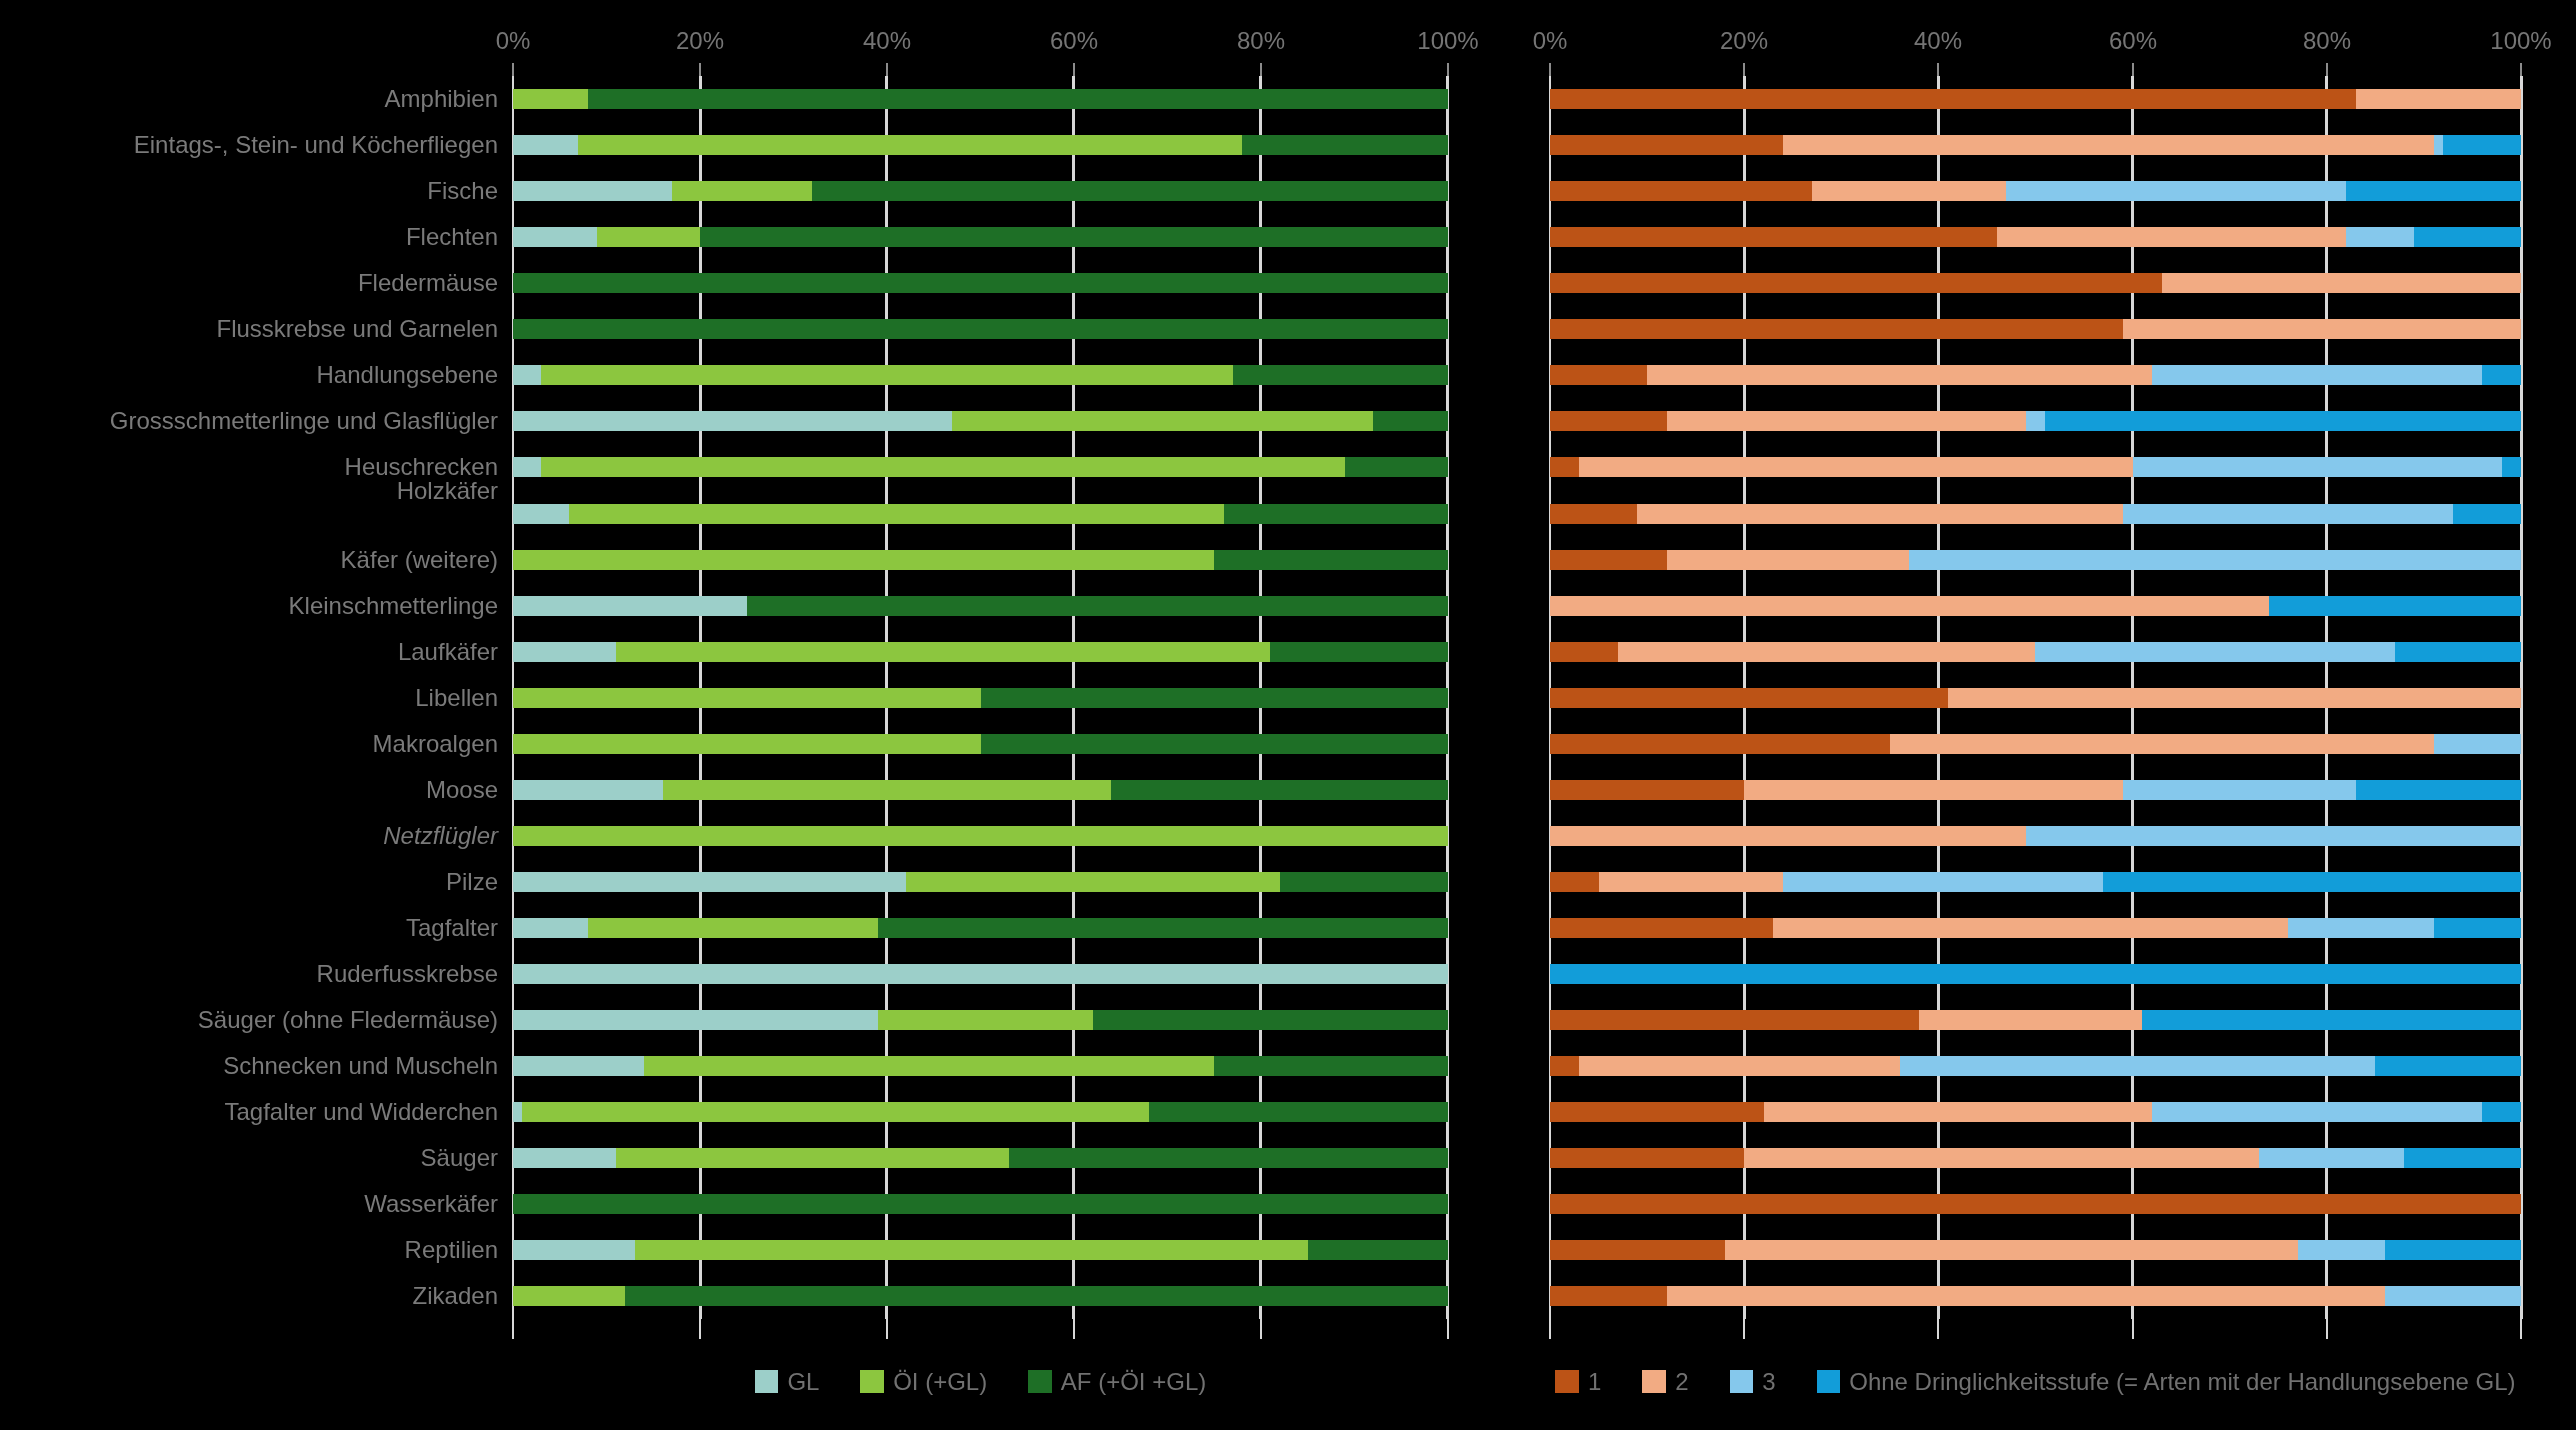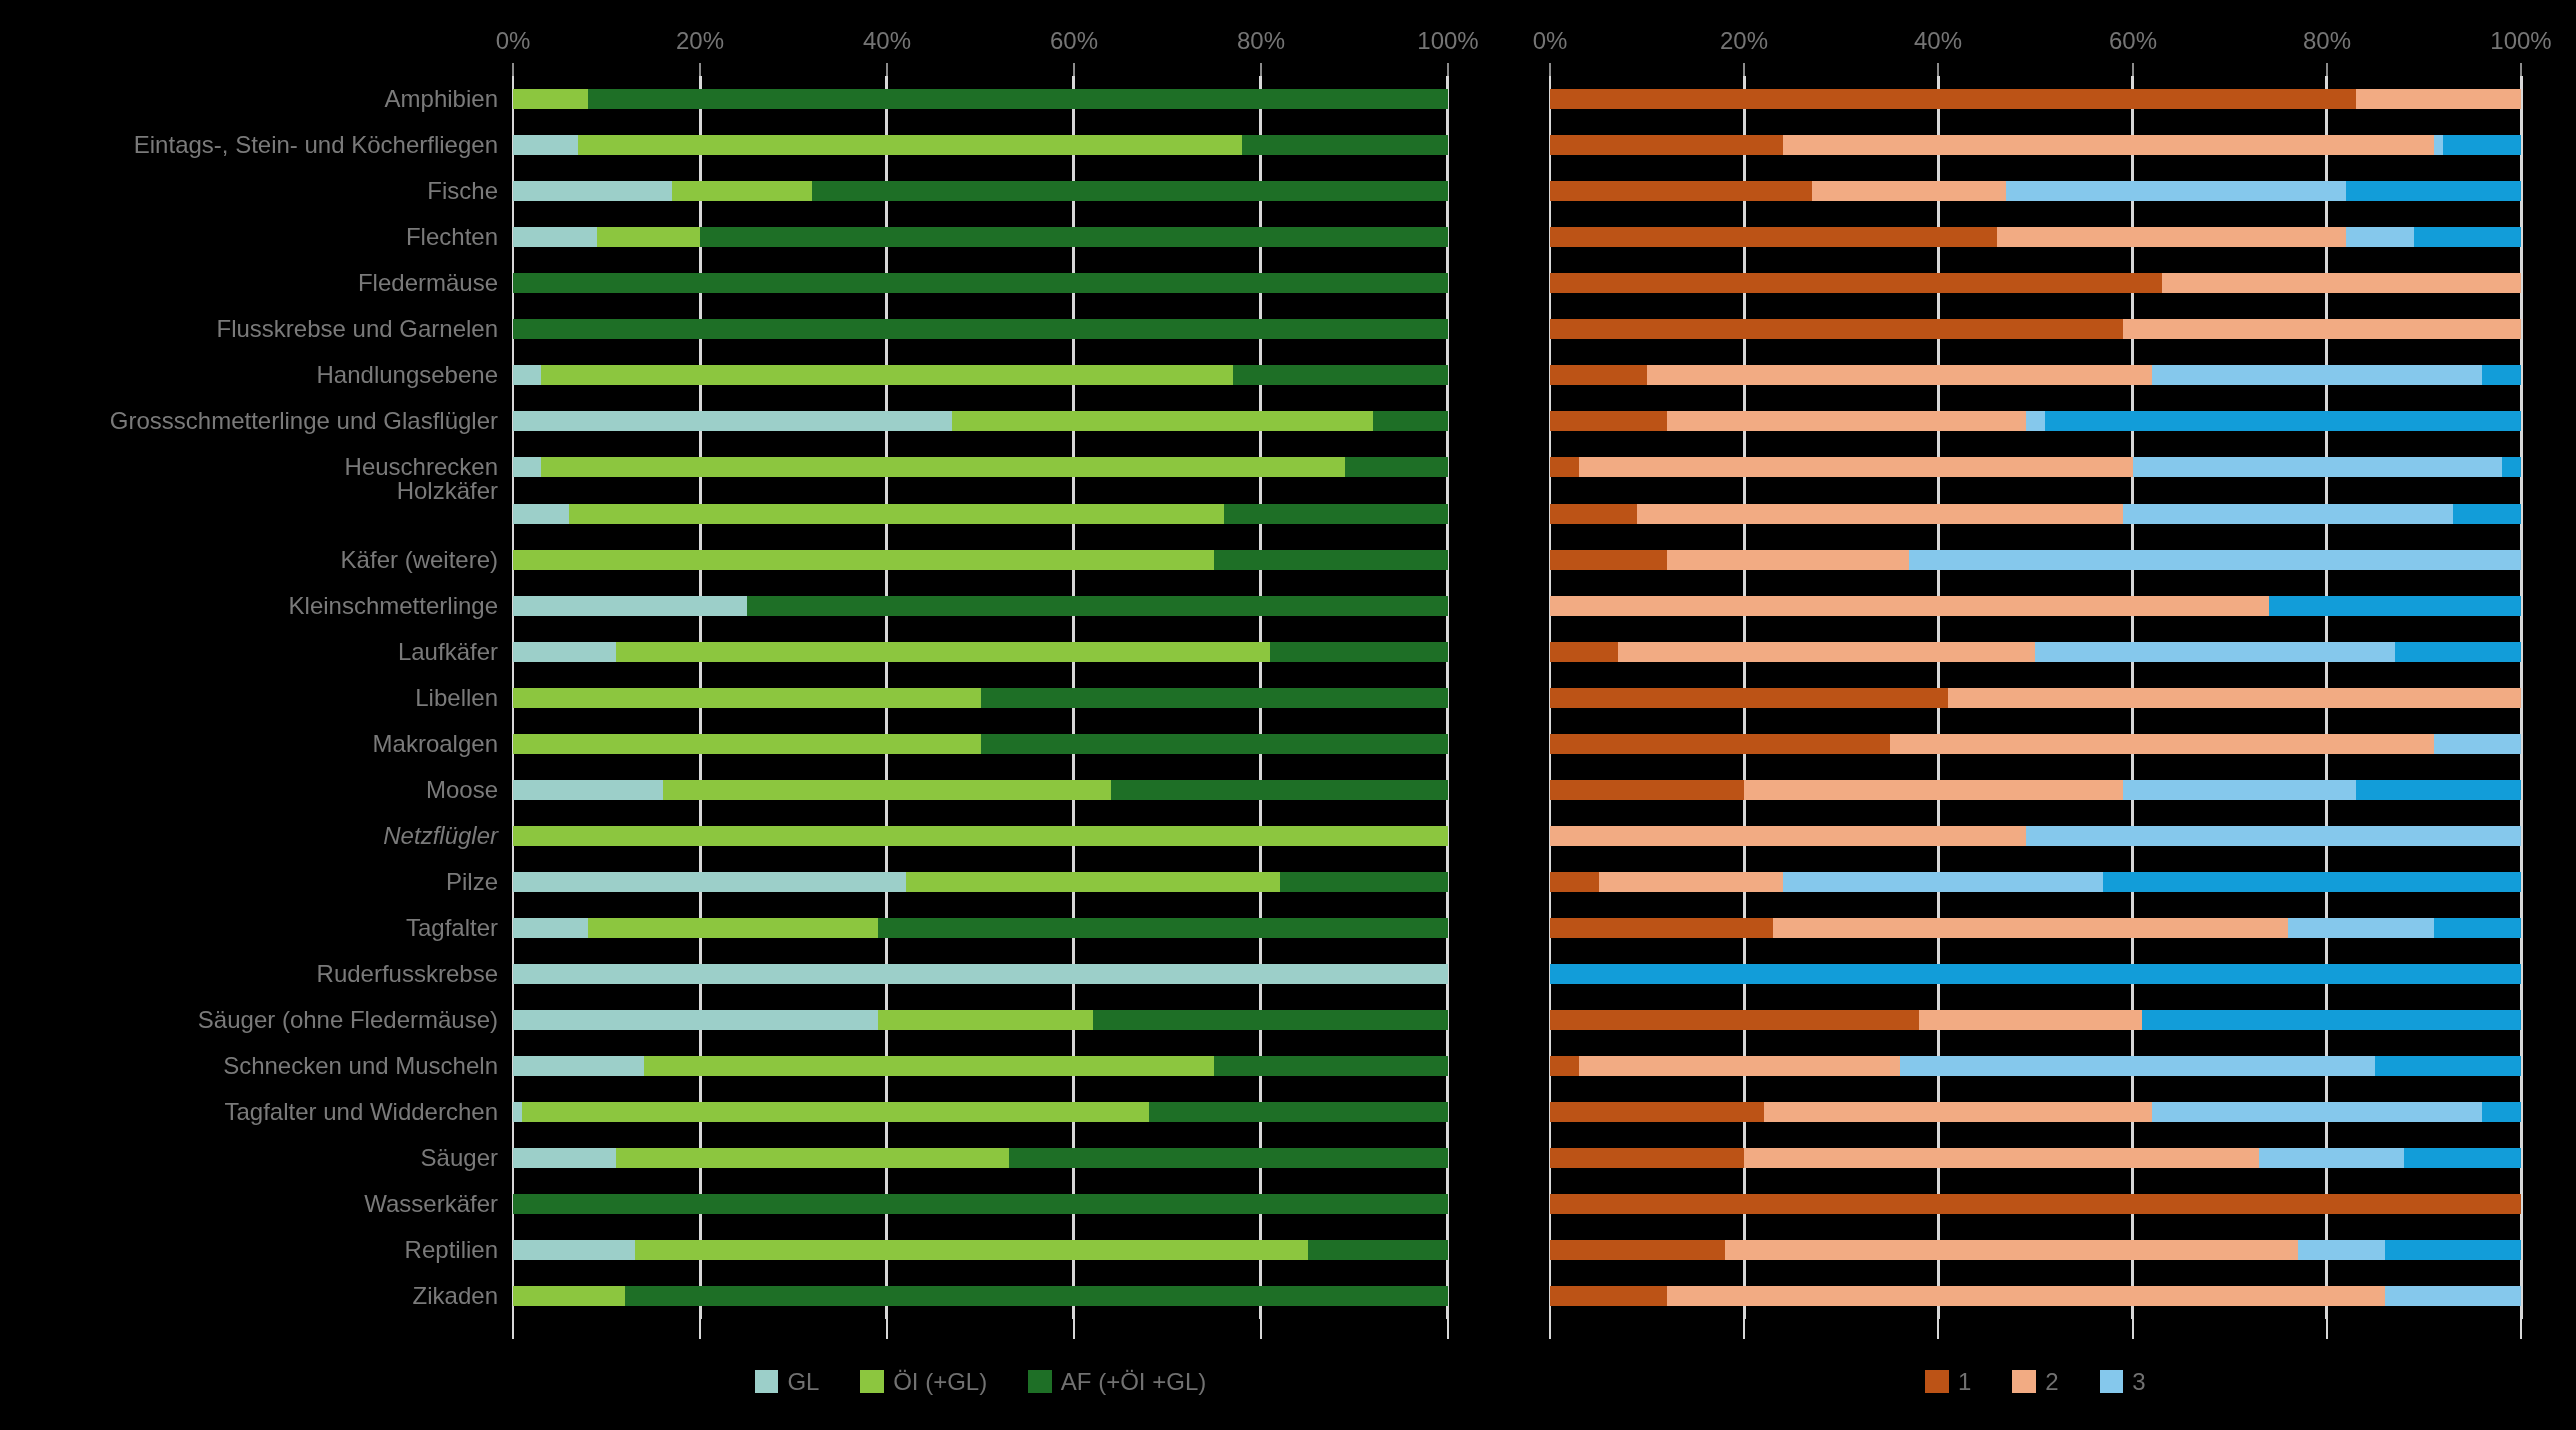--- a/index.html
+++ b/index.html
@@ -456,15 +456,19 @@
         <div class="legend-label">1</div>
       </div>
       <div class="legend-item">
         <div class="swatch" style="background: rgb(242, 171, 131);"></div>
         <div class="legend-label">2</div>
       </div>
       <div class="legend-item">
         <div class="swatch" style="background: rgb(133, 200, 236);"></div>
         <div class="legend-label">3</div>
       </div>
+      <div class="legend-item">
+        <div class="swatch" style="background: rgb(18, 157, 217);"></div>
+        <div class="legend-label">Ohne Dringlichkeitsstufe (= Arten mit der Handlungsebene GL)</div>
+      </div>
     </div>
 </div>
 
 
 </body></html>

